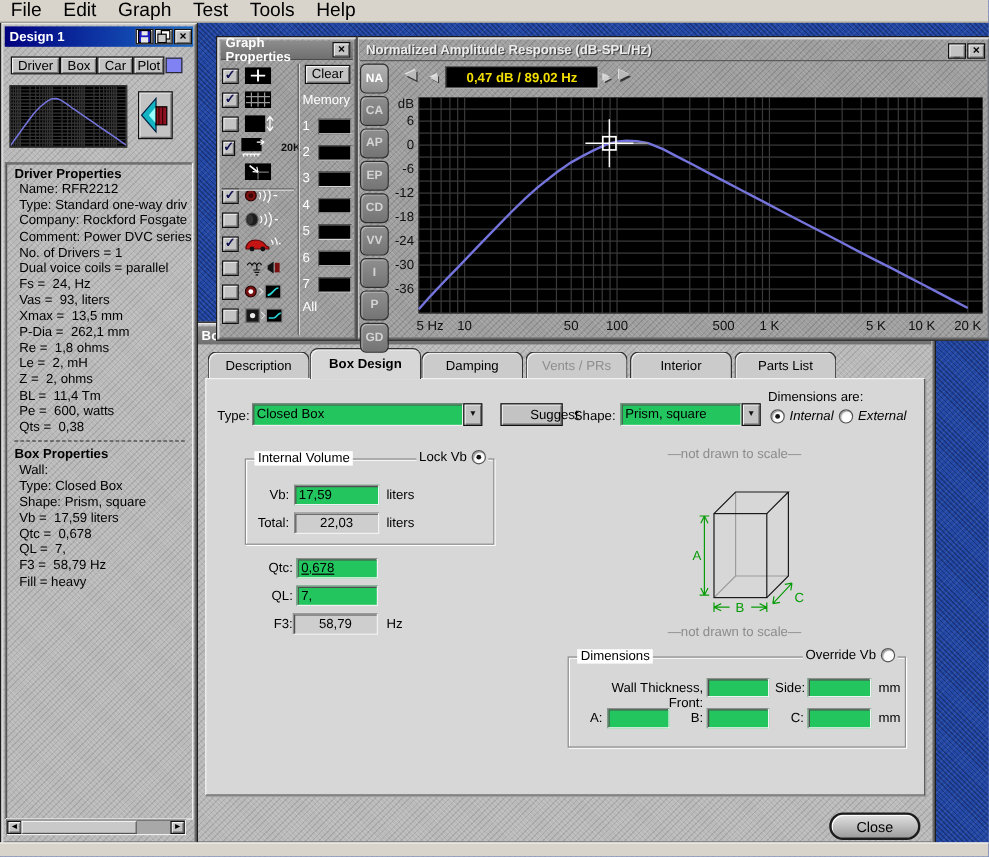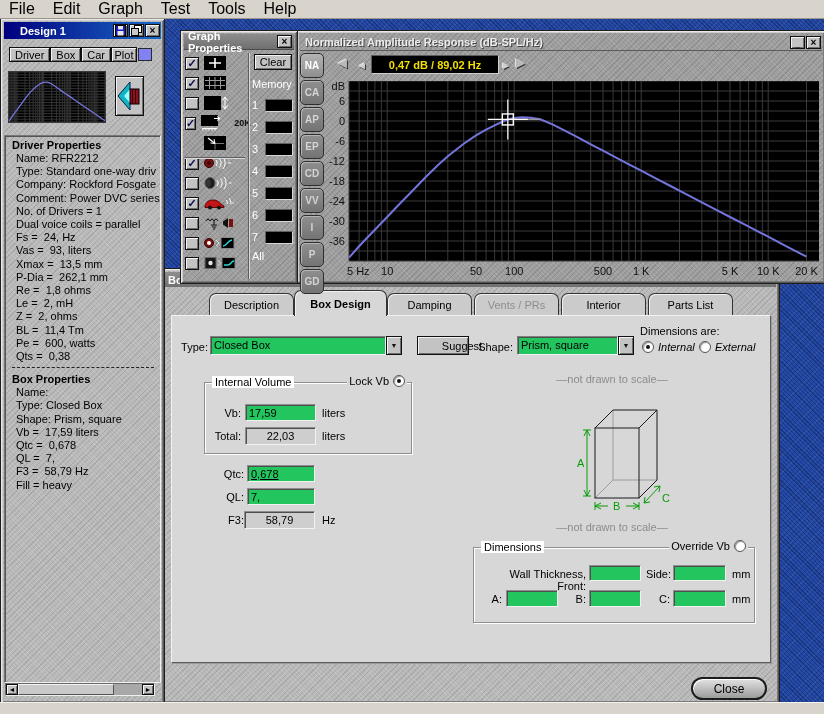--- a/index.html
+++ b/index.html
@@ -23,21 +23,21 @@
   input.fld{outline:none;}
   .ro{background:#cecece;text-align:center;}
   
   #menubar{position:absolute;left:0;top:0;width:824px;height:18px;background:#d8d4cc;border-bottom:1px solid #9a968e;display:flex;align-items:center;z-index:9;}
   .menu-item{font-size:16px;color:#000;padding:1px 9px;}
   
   #statusbar{position:absolute;left:0;top:702px;width:824px;height:12px;background:#d8d4cc;border-top:1px solid #f4f2ee;z-index:9;}
   
   #design-win{left:0;top:18px;width:163px;height:684px;z-index:6;}
   #design-title{position:absolute;left:3px;top:3px;right:3px;height:17px;background:linear-gradient(90deg,#00007e,#1b6ac8);display:flex;align-items:center;}
-  #design-title .t{color:#fff;font-size:11px;font-weight:bold;padding-left:16px;flex:1;}
+  #design-title .t{color:#fff;font-size:11px;font-weight:bold;padding-left:4px;flex:1;}
   .tbtn{width:15px;height:13px;margin-right:1px;}
   .tbtn .x{font:bold 10px "Liberation Sans";line-height:9px;}
   #dw-toolbar{position:absolute;left:0;top:28px;width:163px;height:16px;}
   #dw-group{position:absolute;left:8px;top:0;display:flex;}
   #dw-group .b3d{height:15px;padding:0 5px;}
   #plot-btn{position:absolute;left:110px;top:0;width:26px;height:15px;}
   #plot-swatch{position:absolute;left:137px;top:1px;width:14px;height:13px;border:1px solid #2a2a2a;box-sizing:border-box;}
   #dw-thumb{position:absolute;left:7px;top:52px;width:96px;height:50px;background:#000;border:1px solid #3a3a3a;box-sizing:content-box;}
   #dw-speaker{position:absolute;left:114px;top:57px;width:29px;height:40px;}
   #dw-props{position:absolute;left:3px;top:116px;width:157px;height:548px;border:1px solid #777;border-bottom-color:#efefef;border-right-color:#efefef;box-shadow:inset 1px 1px 0 #555;box-sizing:border-box;overflow:hidden;}
@@ -80,21 +80,21 @@
   .nav-arrow.small{font-size:10px;top:3px;color:#cfcfcf;}
   #gw-readout{position:absolute;left:44px;top:1px;width:126px;height:17px;background:#000;border:1px solid #5c5c5c;border-bottom-color:#cfcfcf;border-right-color:#cfcfcf;
       color:#f2df00;font:bold 11px "Liberation Sans";display:flex;align-items:center;justify-content:center;}
   #gw-plot{position:absolute;left:20px;top:50px;}
   
   #box-win{left:160px;top:268px;width:618px;height:434px;z-index:2;}
   #bw-title{position:absolute;left:3px;top:3px;right:3px;height:15px;background:linear-gradient(180deg,#8e8e8e,#707070);display:flex;align-items:center;}
   #bw-title .t{color:#fff;font-size:11px;font-weight:bold;padding-left:4px;}
   #bw-tabs{position:absolute;left:0;top:20px;width:618px;height:27px;}
   .btab{position:absolute;top:4px;height:22px;border:1px solid #333;border-bottom:none;border-radius:7px 7px 0 0;
-        background:#cbcbcb;box-shadow:inset 1px 1px 0 #f1f1f1;font-size:11px;display:flex;align-items:center;justify-content:center;color:#000;box-sizing:border-box;margin-left:36px;}
+        background:#cbcbcb;box-shadow:inset 1px 1px 0 #f1f1f1;font-size:11px;display:flex;align-items:center;justify-content:center;color:#000;box-sizing:border-box;}
   .btab.active{top:1px;height:26px;background:#d7d7d7;font-weight:bold;z-index:3;}
   .btab.disabled{color:#8e8e8e;}
   #bw-panel{position:absolute;left:10px;top:46px;width:600px;height:348px;background:#d7d7d7;border:1px solid #f2f2f2;border-right-color:#5e5e5e;border-bottom-color:#5e5e5e;box-shadow:1px 1px 0 #9b9b9b;box-sizing:border-box;}
   .plabel{position:absolute;font-size:11px;color:#000;}
   .r{text-align:right;}
   .combo{position:absolute;height:19px;display:flex;box-sizing:border-box;}
   .combo .ctext{flex:1;background:#22c55e;border:1px solid #808080;border-bottom-color:#f0f0f0;border-right-color:#f0f0f0;box-shadow:inset 1px 1px 0 #4e4e4e;font-size:11px;padding:2px 0 0 3px;box-sizing:border-box;}
   .combo .cbtn{width:16px;font-size:7px;color:#111;}
   .grp{position:absolute;border:1px solid #8f8f8f;box-shadow:inset 1px 1px 0 #fff, 1px 1px 0 #fff;box-sizing:border-box;}
   .legend{position:absolute;top:-7px;left:7px;background:#ffffff;font-size:11px;padding:0 3px;}
@@ -613,21 +613,21 @@
           <div class="prop-line">Re =  1,8 ohms</div>
           <div class="prop-line">Le =  2, mH</div>
           <div class="prop-line">Z =  2, ohms</div>
           <div class="prop-line">BL =  11,4 Tm</div>
           <div class="prop-line">Pe =  600, watts</div>
           <div class="prop-line">Qts =  0,38</div>
         </div>
       <div class="dashed-sep"></div>
       <div class="props-title">Box Properties</div>
       <div id="box-lines">
-          <div class="prop-line">Name:</div>
+          <div class="prop-line">Wall:</div>
           <div class="prop-line">Type: Closed Box</div>
           <div class="prop-line">Shape: Prism, square</div>
           <div class="prop-line">Vb =  17,59 liters</div>
           <div class="prop-line">Qtc =  0,678</div>
           <div class="prop-line">QL =  7,</div>
           <div class="prop-line">F3 =  58,79 Hz</div>
           <div class="prop-line">Fill = heavy</div>
         </div>
     </div>
     <div id="dw-scroll">

